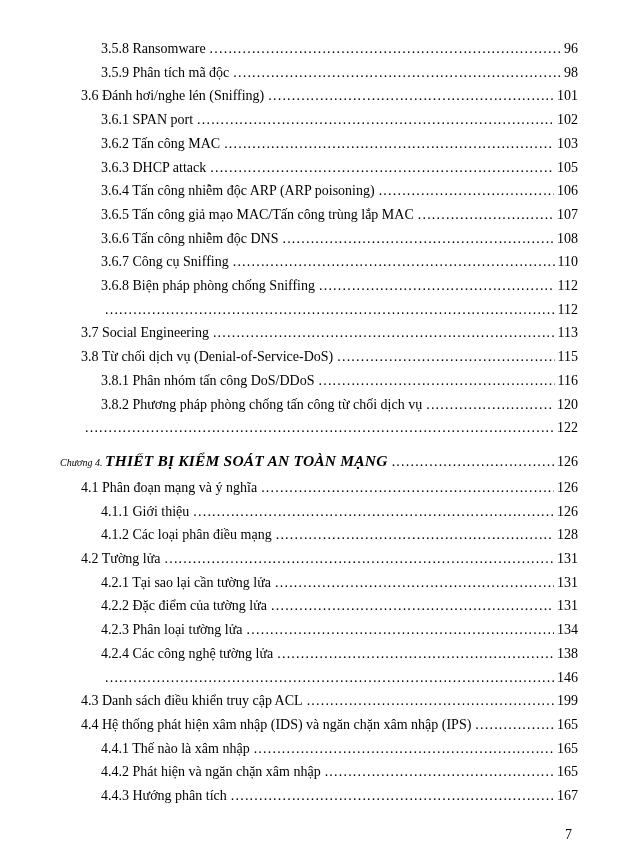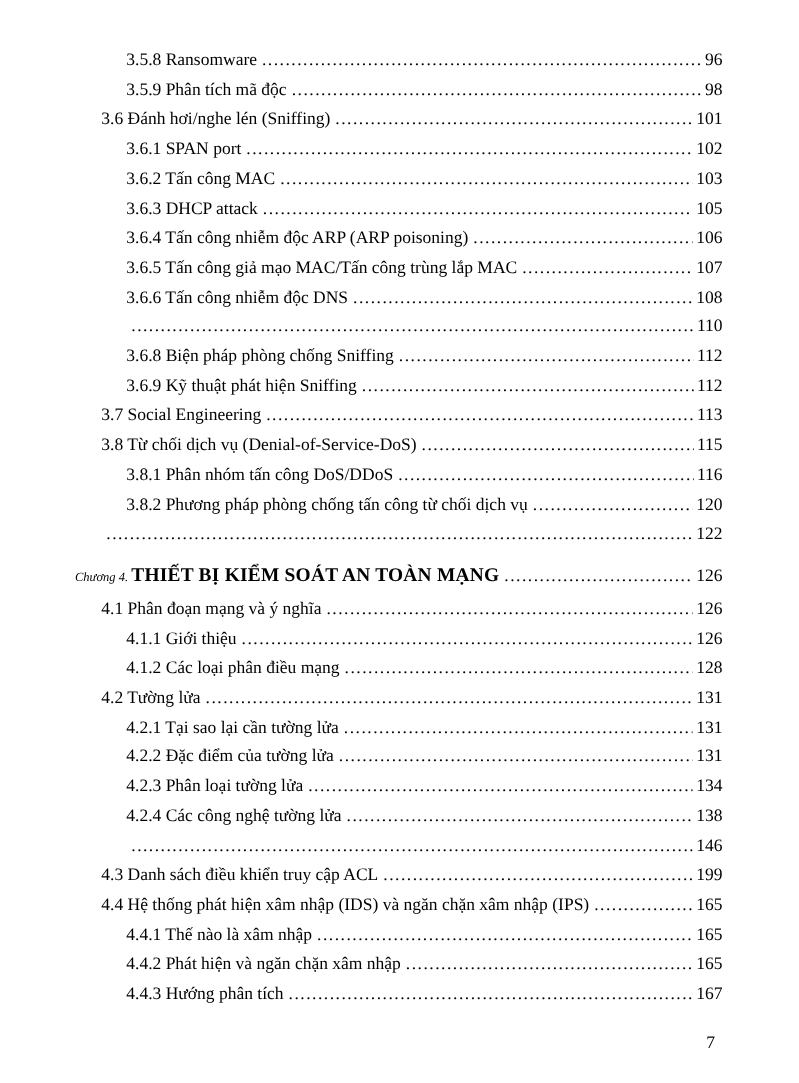--- a/index.html
+++ b/index.html
@@ -32,20 +32,21 @@
   .toc-row.level2 { padding-left: 21px; }
   .toc-row.level3 { padding-left: 41px; }
   .toc-row.level1 {
     margin-top: 7px;
     line-height: 27px;
   }
   .toc-row.level1 .toc-title {
     font-weight: bold;
     font-size: 15.5px;
     letter-spacing: 0.2px;
+    font-style: italic;
   }
   .chapter-prefix {
     font-style: italic;
     font-size: 10px;
     flex: none;
   }
   .toc-title {
     flex: none;
   }
   .toc-leader {
@@ -113,30 +114,30 @@
         <span class="toc-title">3.6.5 Tấn công giả mạo MAC/Tấn công trùng lắp MAC</span>
         <span class="toc-leader">........................................................................................................................................................................................................</span>
         <span class="toc-page">107</span>
       </div>
       <div class="toc-row level3">
         <span class="toc-title">3.6.6 Tấn công nhiễm độc DNS</span>
         <span class="toc-leader">........................................................................................................................................................................................................</span>
         <span class="toc-page">108</span>
       </div>
       <div class="toc-row level3">
+        <span class="toc-title">3.6.7 Công cụ Sniffing</span>
         <span class="toc-leader">........................................................................................................................................................................................................</span>
         <span class="toc-page">110</span>
       </div>
       <div class="toc-row level3">
         <span class="toc-title">3.6.8 Biện pháp phòng chống Sniffing</span>
         <span class="toc-leader">........................................................................................................................................................................................................</span>
         <span class="toc-page">112</span>
       </div>
       <div class="toc-row level3">
-        <span class="toc-title">3.6.9 Kỹ thuật phát hiện Sniffing</span>
         <span class="toc-leader">........................................................................................................................................................................................................</span>
         <span class="toc-page">112</span>
       </div>
       <div class="toc-row level2">
         <span class="toc-title">3.7 Social Engineering</span>
         <span class="toc-leader">........................................................................................................................................................................................................</span>
         <span class="toc-page">113</span>
       </div>
       <div class="toc-row level2">
         <span class="toc-title">3.8 Từ chối dịch vụ (Denial-of-Service-DoS)</span>

